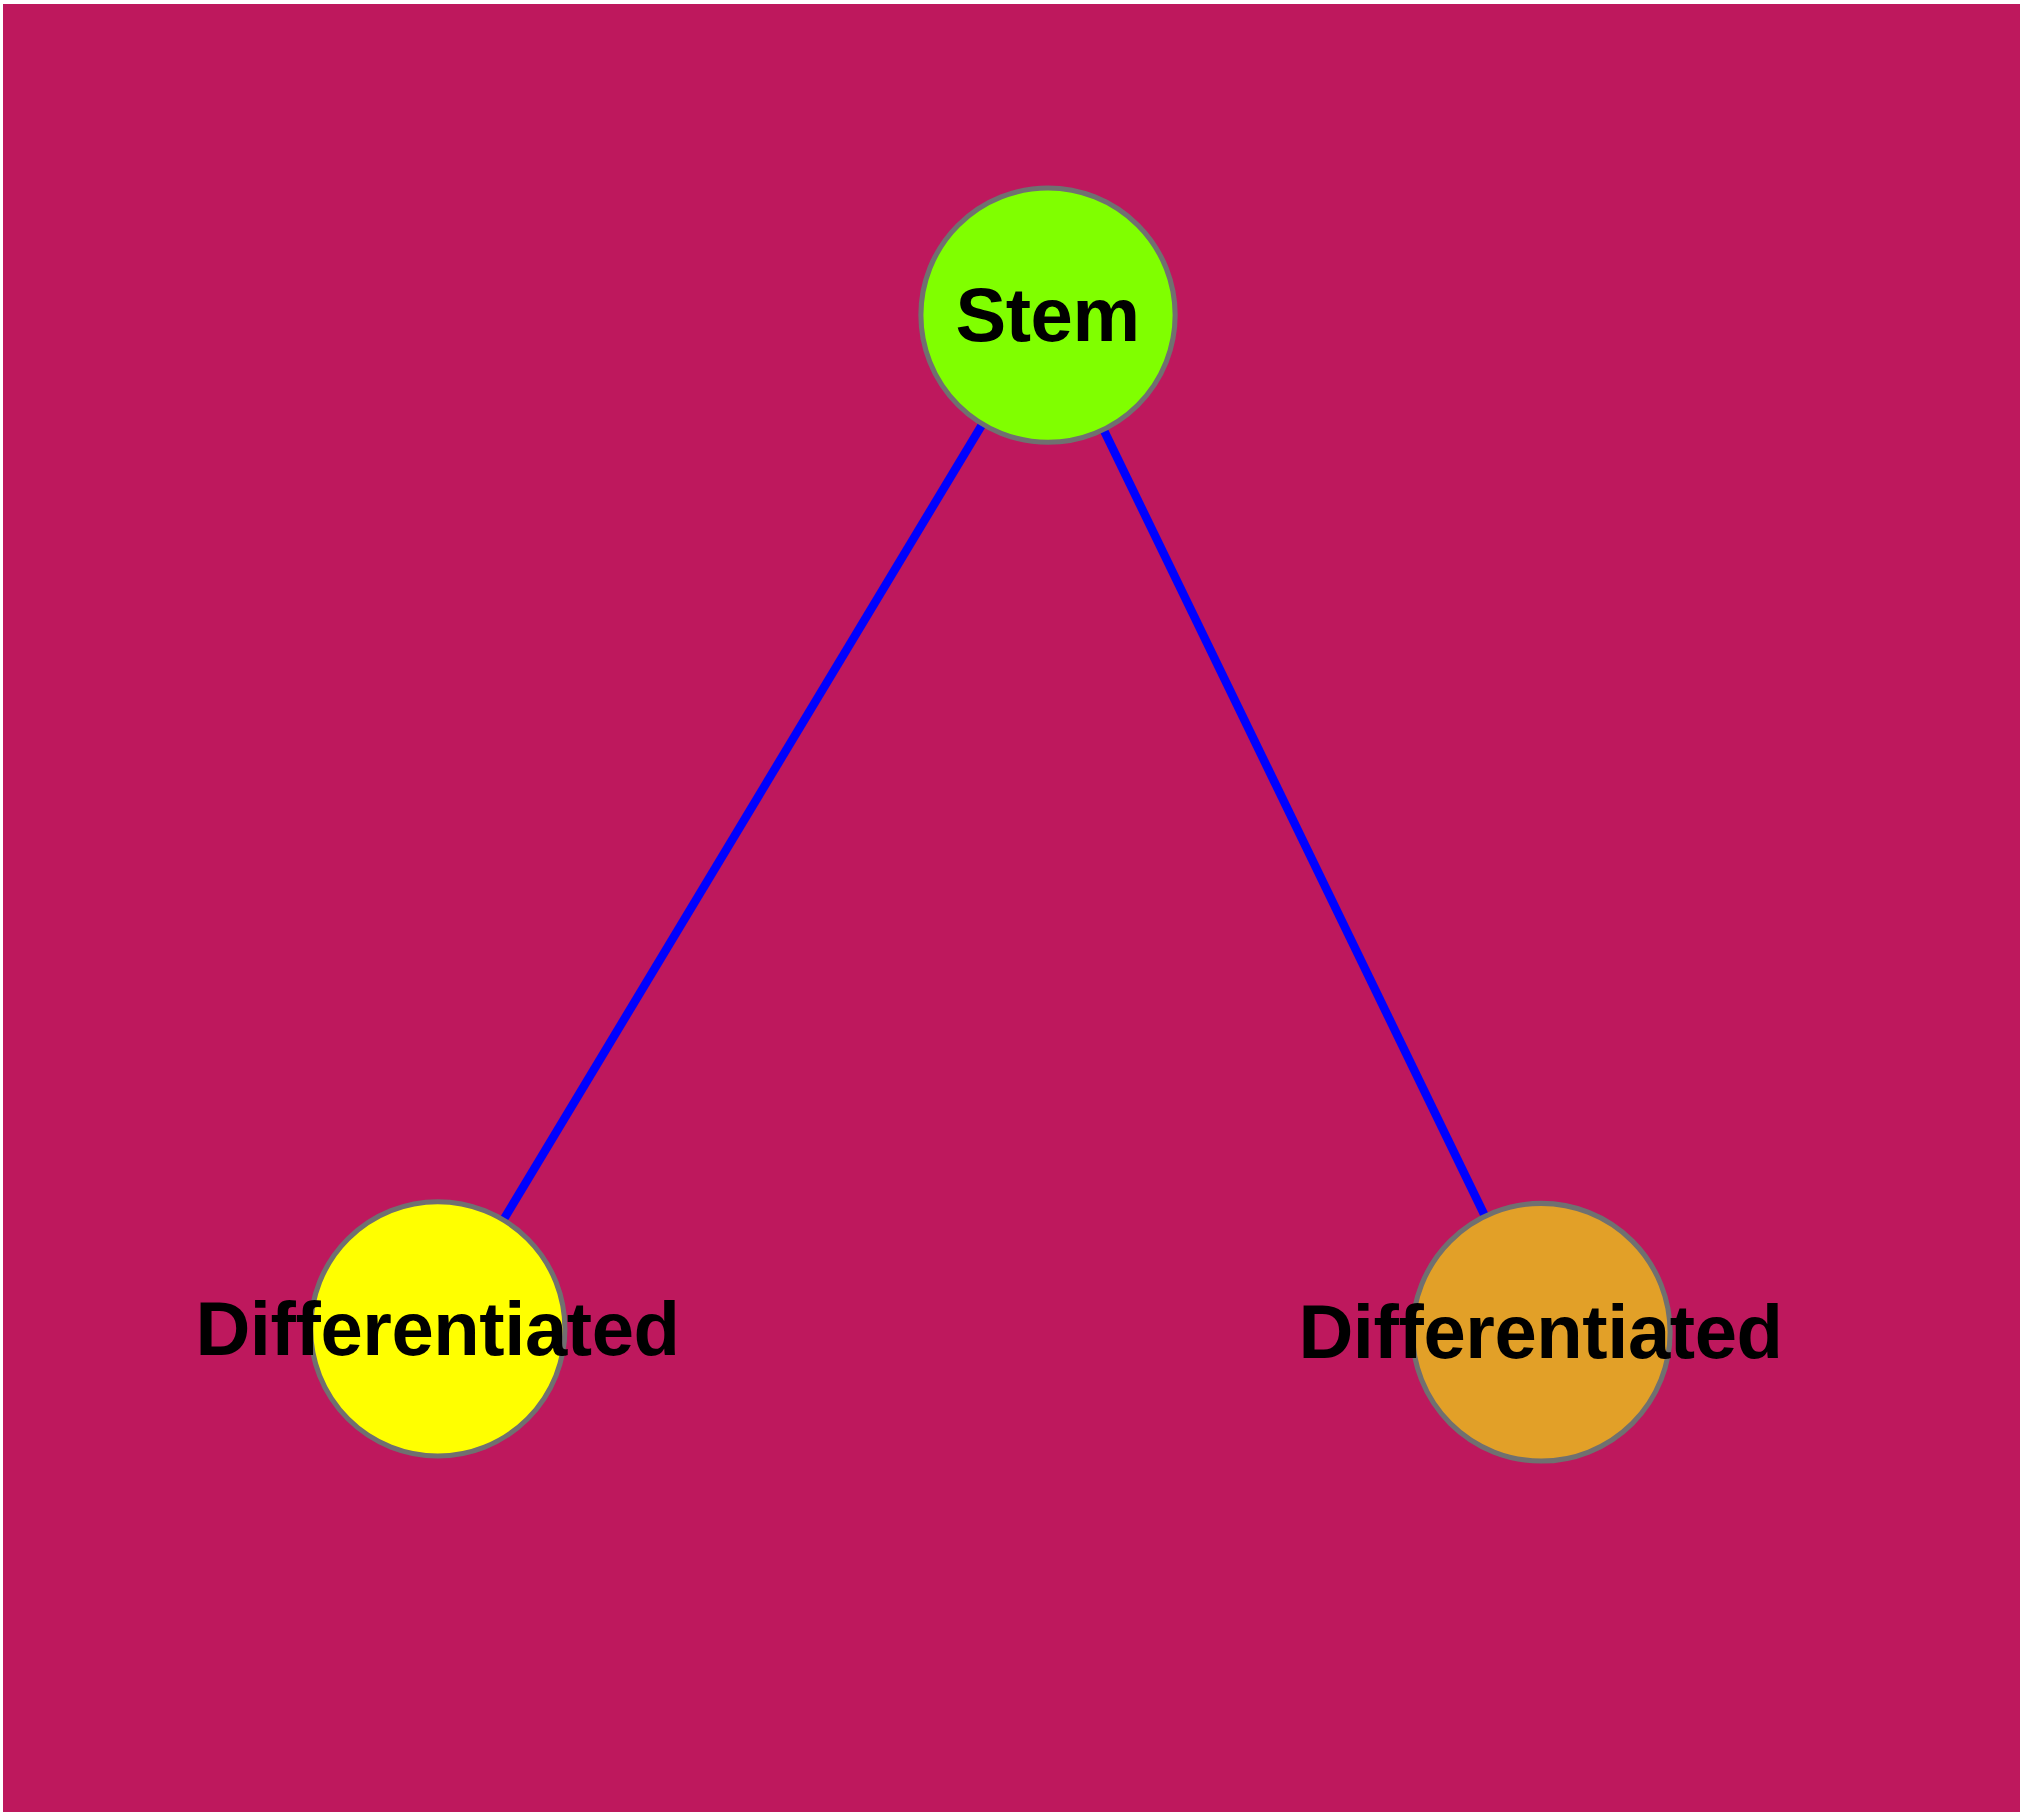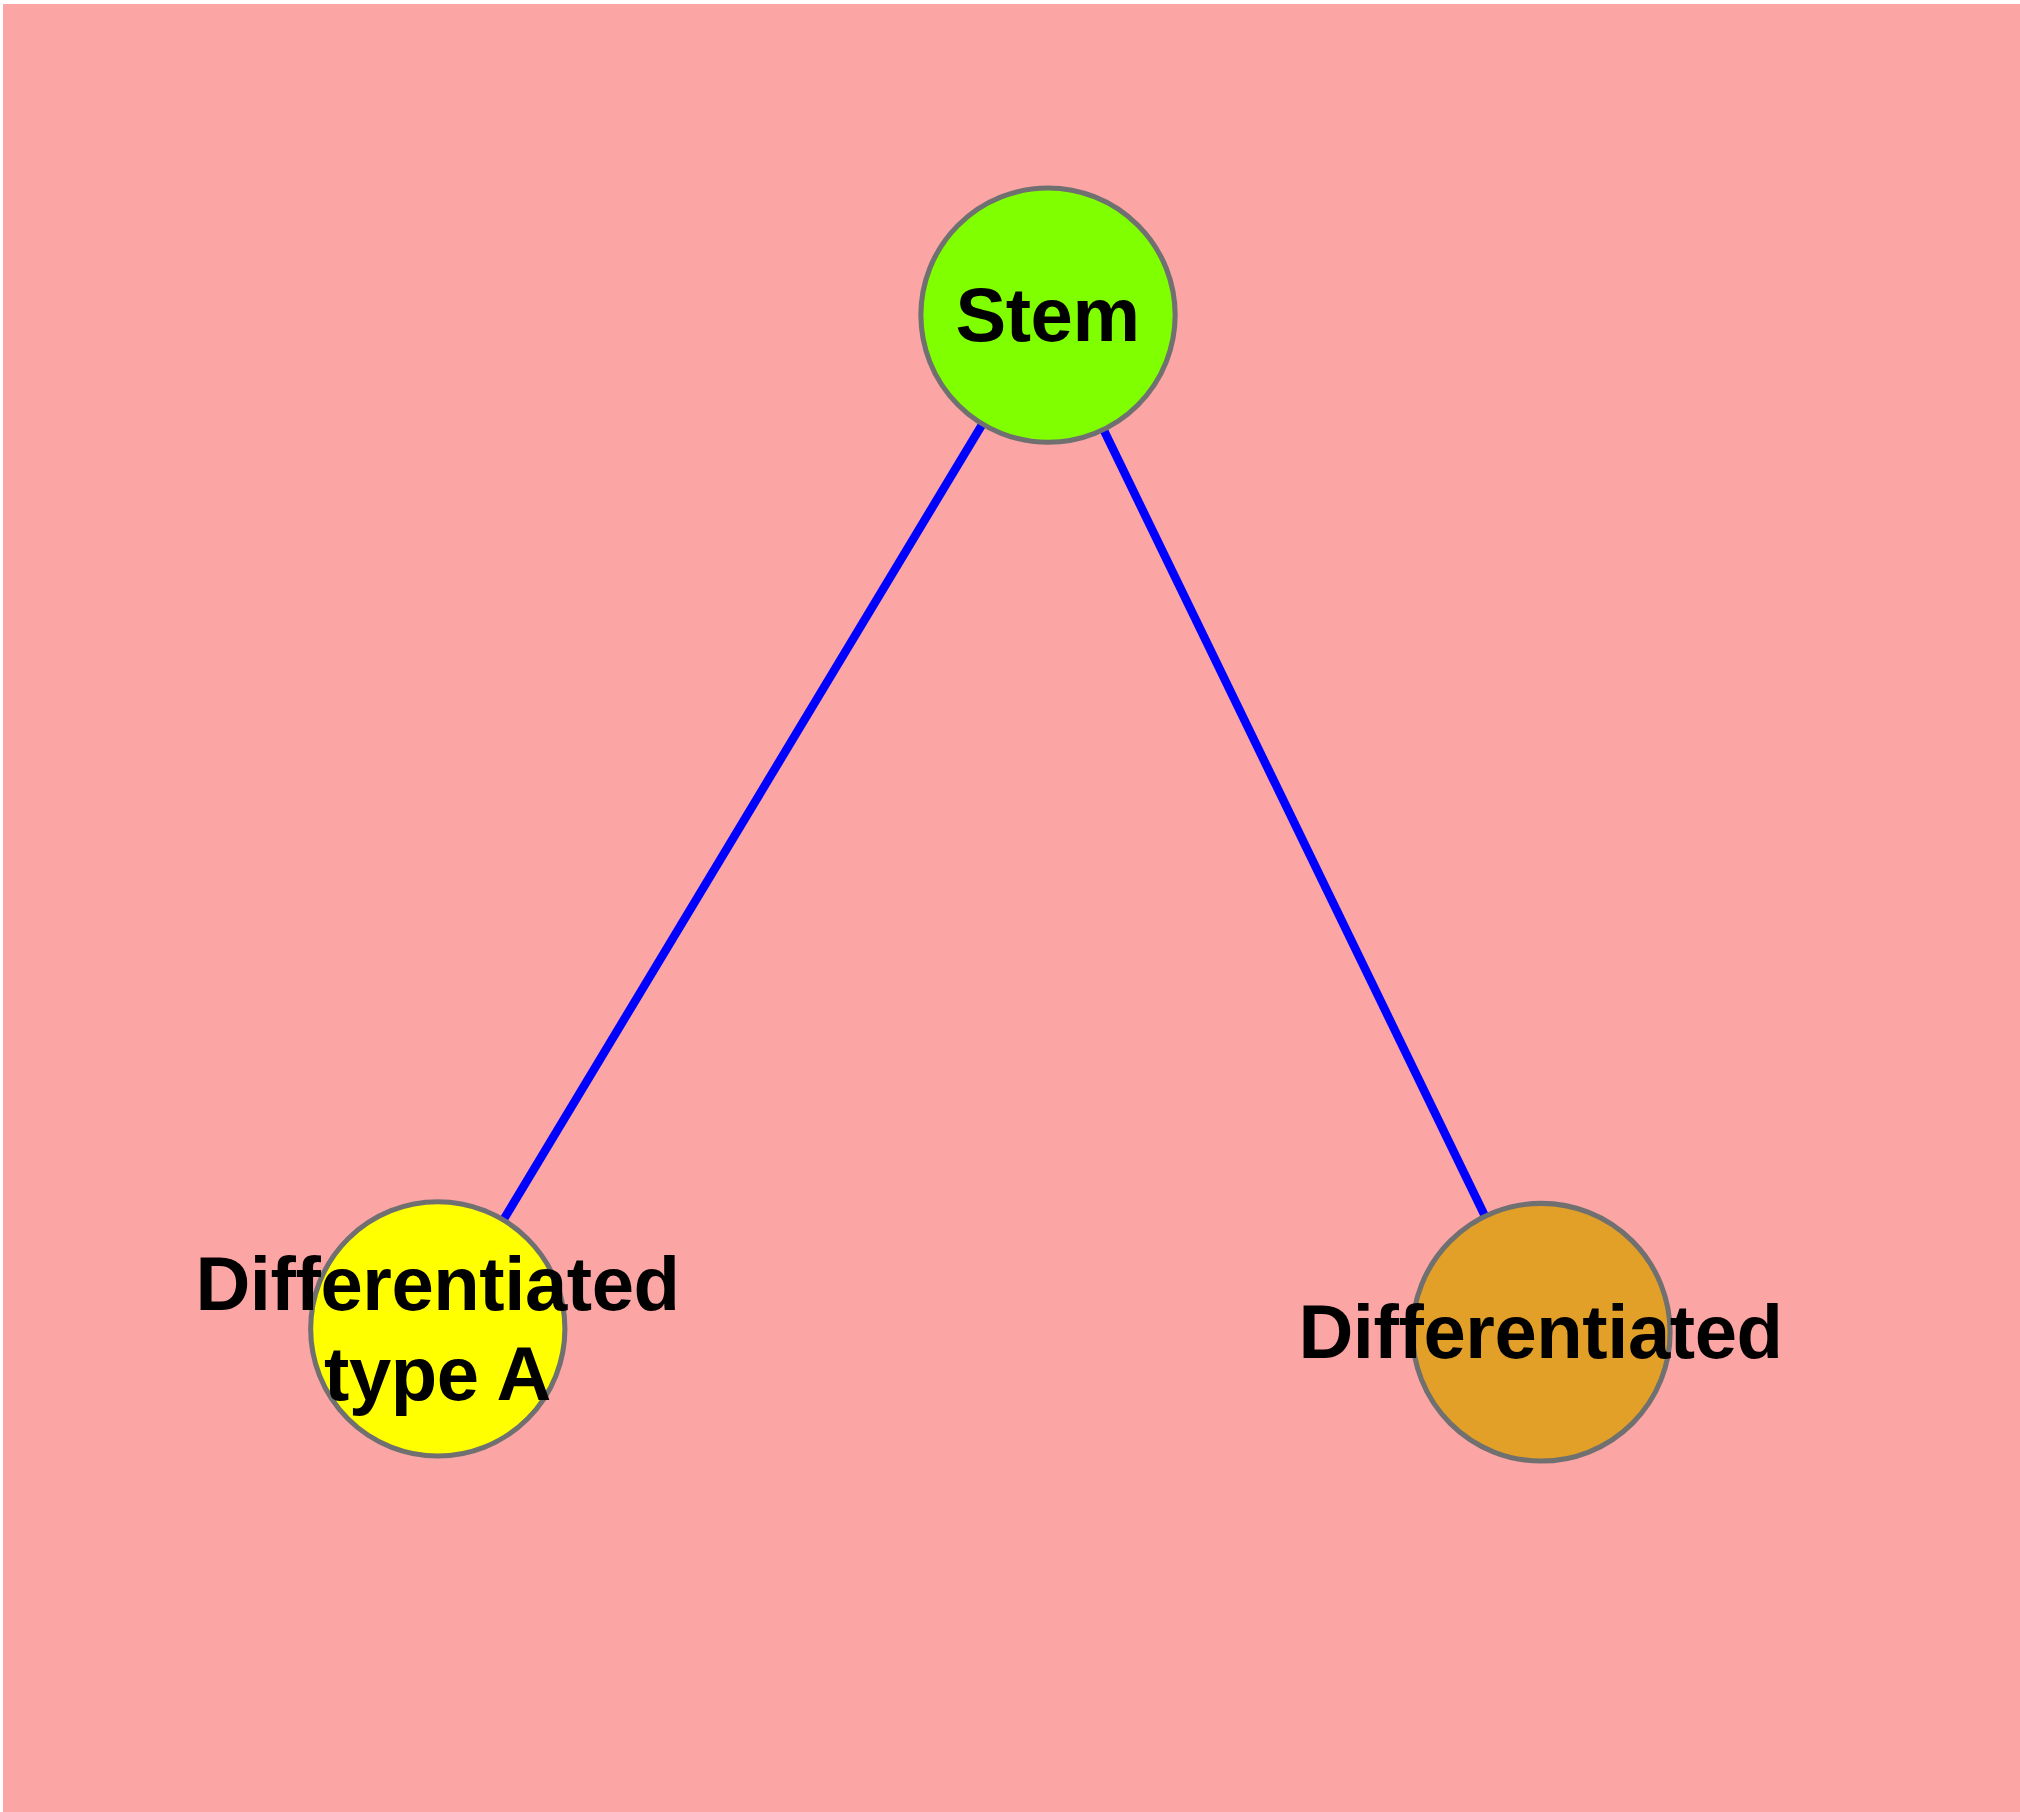--- a/index.html
+++ b/index.html
@@ -15,21 +15,21 @@
     background: #ffffff;
     overflow: hidden;
     font-family: "Liberation Sans", "DejaVu Sans", sans-serif;
   }
   #plot-area {
     position: absolute;
     left: 2.5px;
     top: 4.2px;
     width: 2018px;
     height: 1808px;
-    background: #fca5a5;
+    background: #be185d;
     overflow: hidden;
   }
   #graph-svg {
     position: absolute;
     left: 0;
     top: 0;
     width: 100%;
     height: 100%;
     display: block;
   }
@@ -64,21 +64,20 @@
           <circle cx="1815" cy="1567" r="152" fill="#e2a028" stroke="#707070" stroke-width="6"></circle>
         </g>
     </svg>
 
     <div id="labels-layer">
         <div class="node-label" style="left: 1045px; top: 311px; color: rgb(0, 0, 0);">
           <div>Stem</div>
         </div>
         <div class="node-label" style="left: 435px; top: 1325px; color: rgb(0, 0, 0);">
           <div>Differentiated</div>
-          <div>type A</div>
         </div>
         <div class="node-label" style="left: 1538px; top: 1328px; color: rgb(0, 0, 0);">
           <div>Differentiated</div>
         </div>
       </div>
 
   </div>
 </div>
 
 

